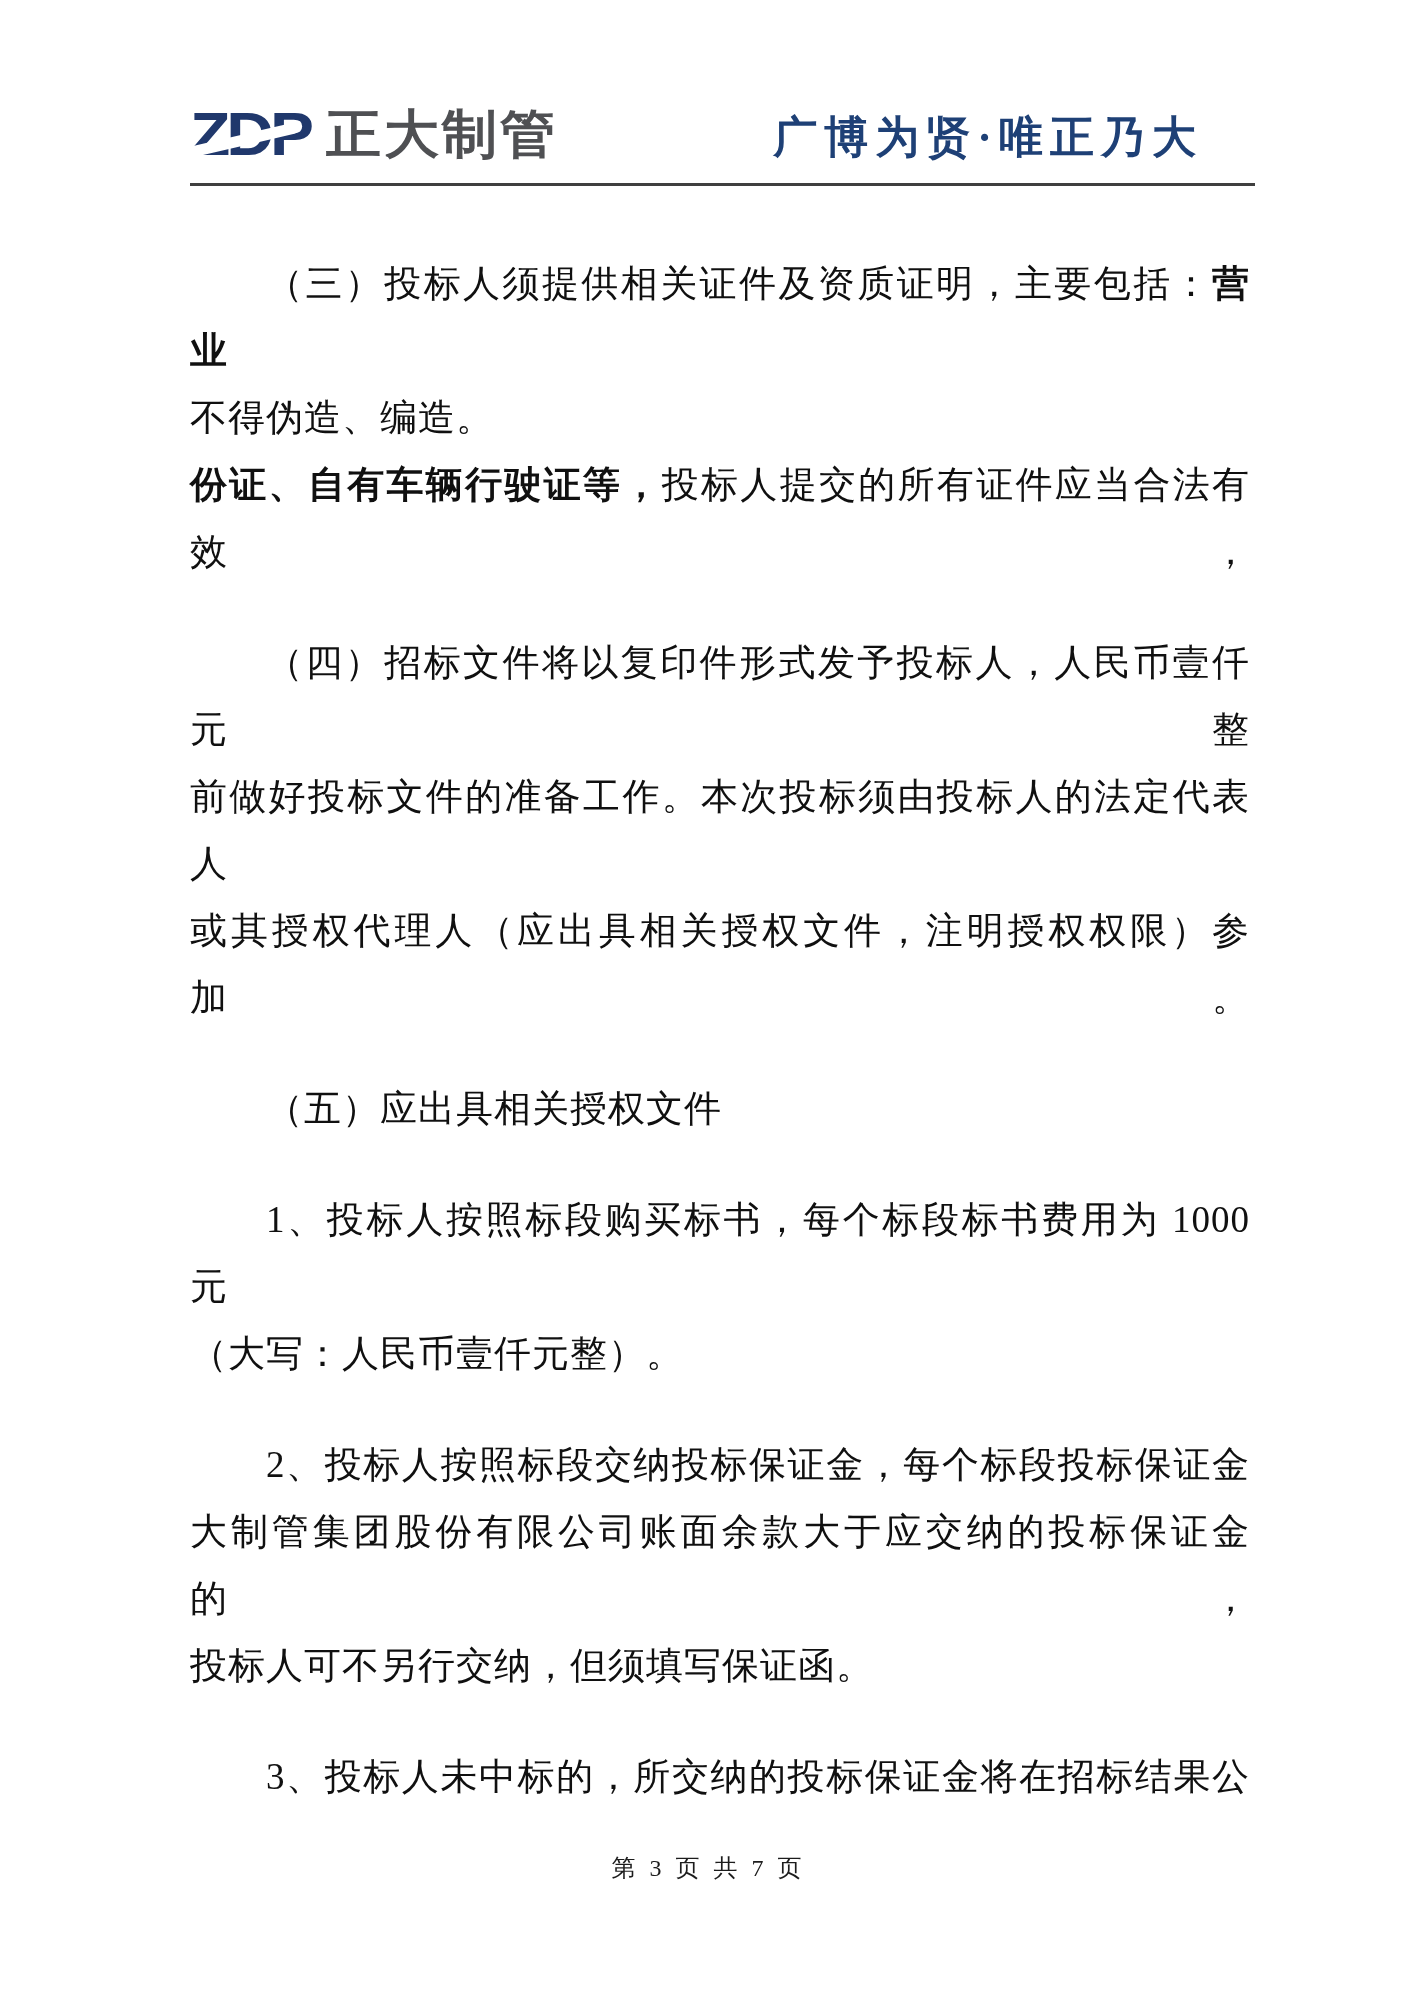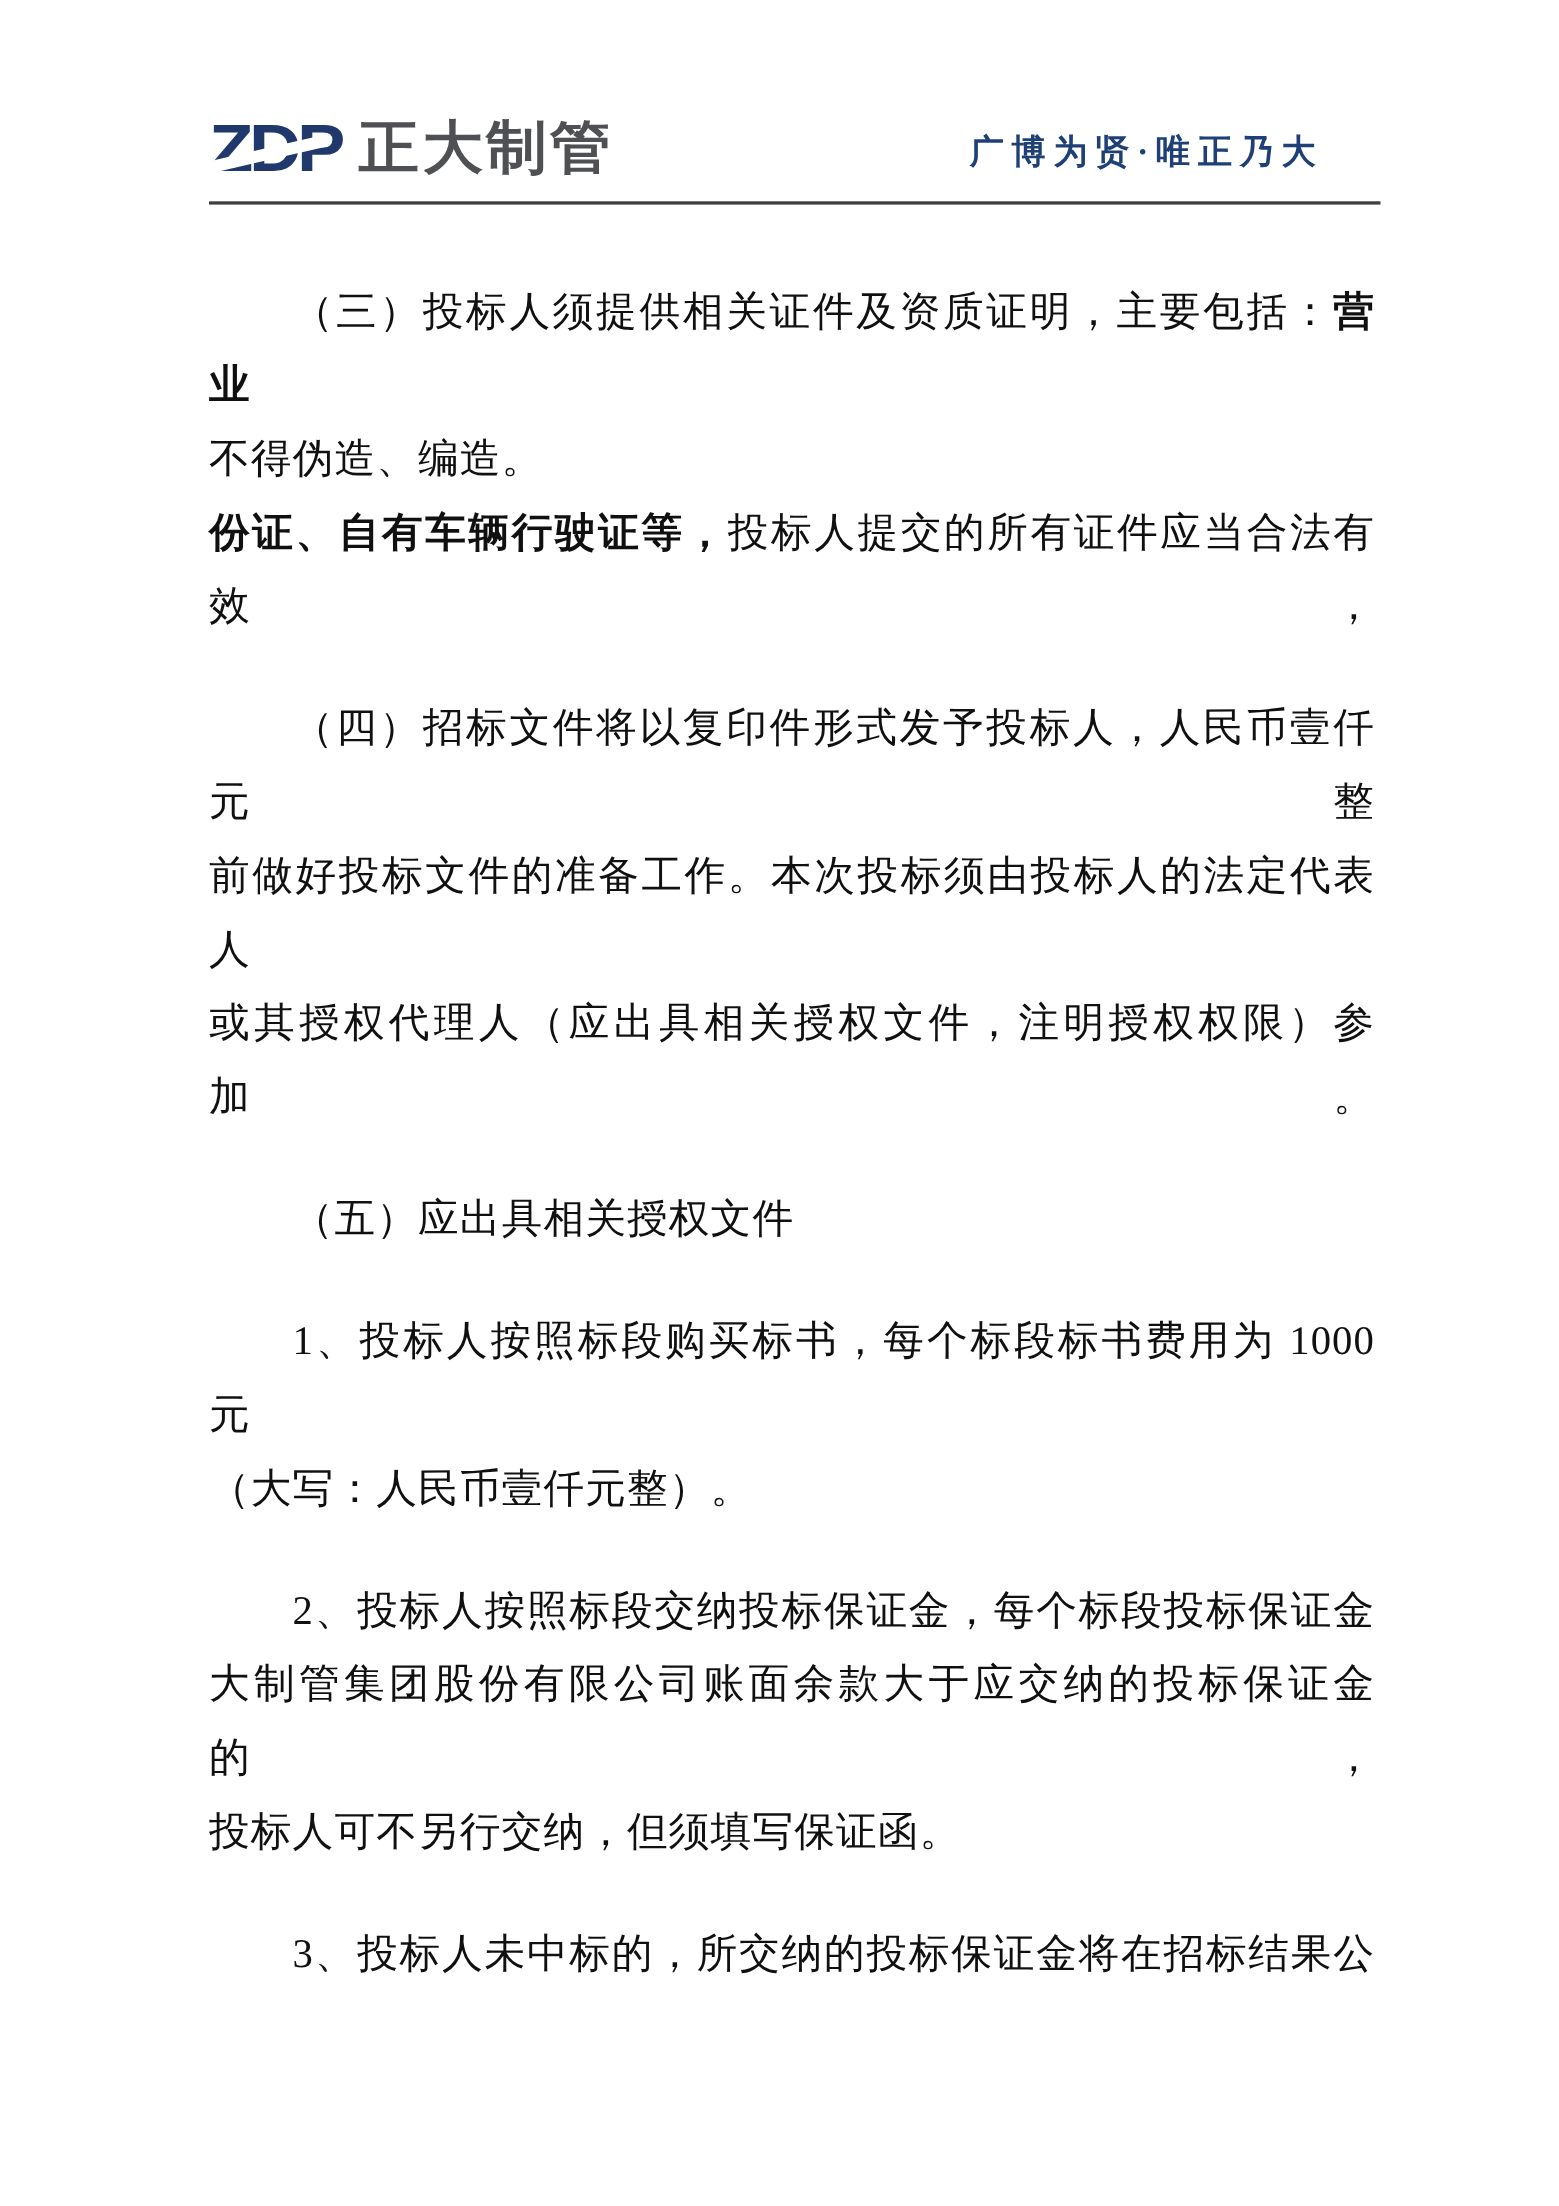--- a/index.html
+++ b/index.html
@@ -30,21 +30,21 @@
     width:118px;height:11px;background:#ffffff;
     transform:rotate(-13deg);border-radius:6px;
   }
   .logo-cn{
     font-family:"Liberation Sans", sans-serif;
     font-weight:bold;font-size:55px;line-height:56px;
     letter-spacing:3px;color:#4f5053;
     display:inline-block;transform:scaleY(.95);
   }
   .tagline{
-    font-weight:bold;font-size:31px;line-height:40px;
+    font-weight:bold;font-size:44px;line-height:40px;
     letter-spacing:7px;color:#1e4076;
     margin-right:52px;padding-bottom:4px;white-space:nowrap;
   }
   .rule{
     position:absolute;top:183px;left:190px;width:1065px;height:3px;
     background:#3f3f3f;
   }
   
   .content{
     position:absolute;top:250px;left:190px;width:1060px;
@@ -108,14 +108,17 @@
       <div class="line">投标人可不另行交纳，但须填写保证函。</div>
     </div>
 
     <div class="para">
       <div class="line ind fill">3、投标人未中标的，所交纳的投标保证金将在招标结果公</div>
 
     </div>
 
   </div>
 
+  <div class="footer">
+    <span>第 3 页 共 7 页</span>
+  </div>
 
 </div>
 
 </body></html>

